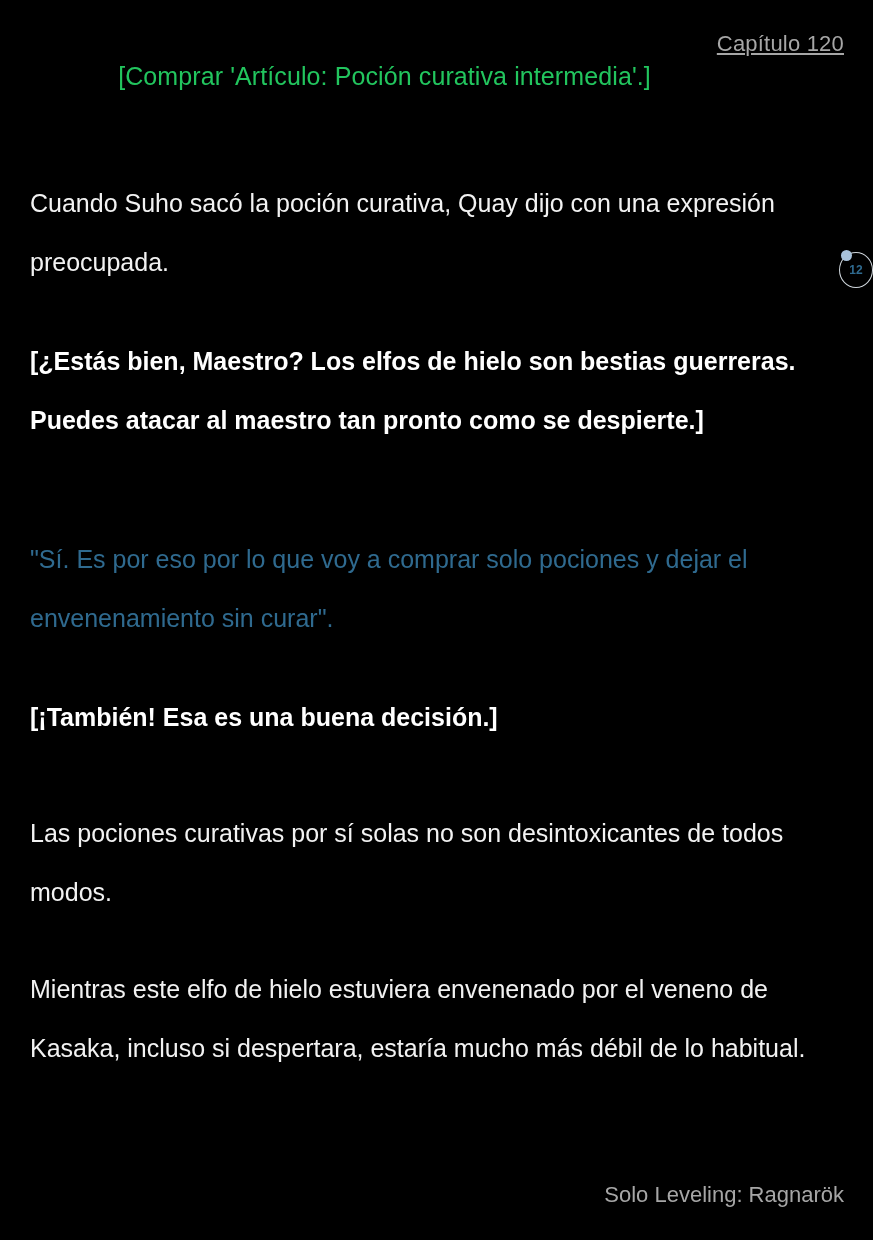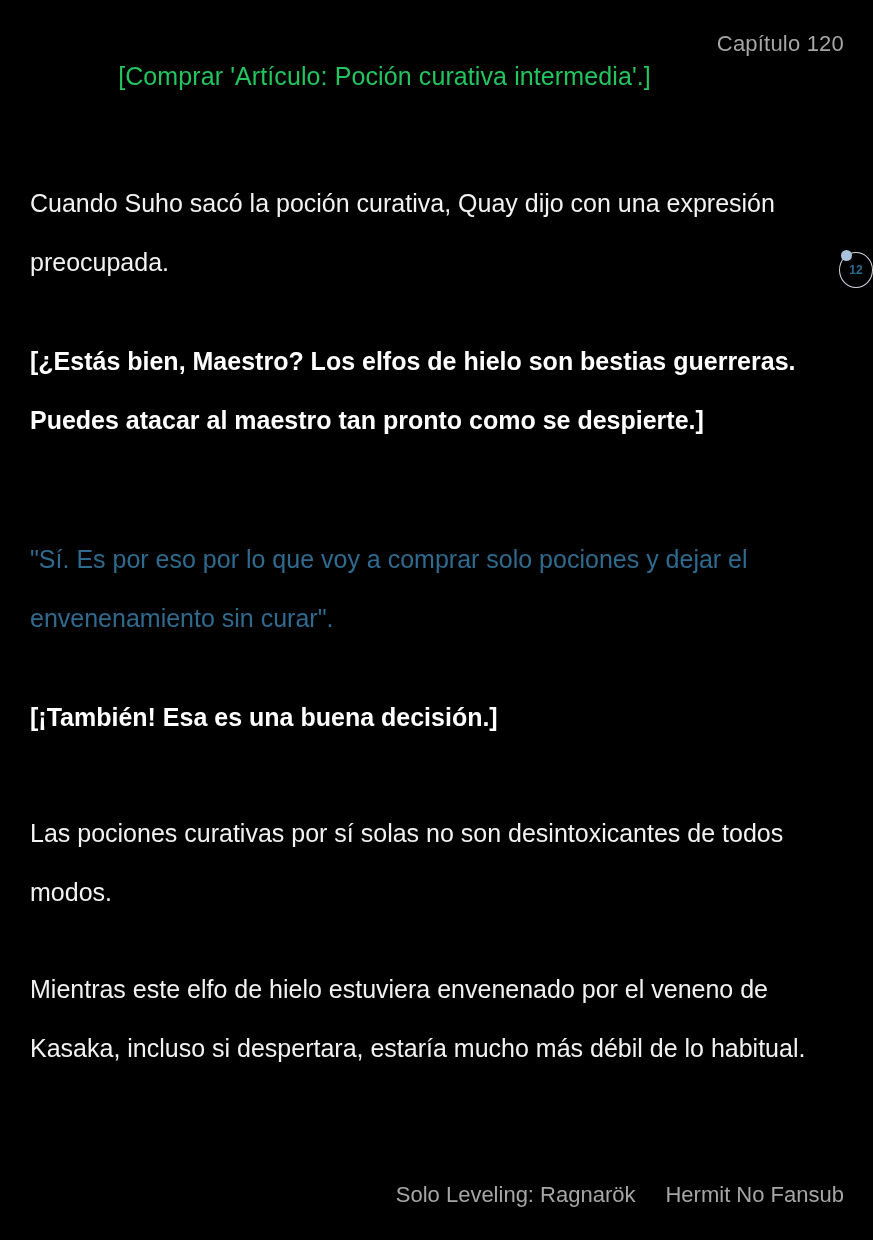--- a/index.html
+++ b/index.html
@@ -15,20 +15,21 @@
       font-family: "Liberation Sans", "DejaVu Sans", sans-serif;
       color: #ffffff;
     }
     .chapter-label {
       position: absolute;
       top: 31px;
       right: 29px;
       font-size: 22px;
       color: #a6a6a6;
       letter-spacing: 0.2px;
+      text-decoration: underline;
     }
     .system-line {
       position: absolute;
       top: 62px;
       left: 0;
       width: 769px;
       text-align: center;
       font-size: 25px;
       color: #22c55e;
       letter-spacing: 0.1px;
@@ -108,14 +109,13 @@
 
 <p class="para normal p6">Mientras este elfo de hielo estuviera envenenado por el veneno de Kasaka, incluso si despertara, estaría mucho más débil de lo habitual.</p>
 
 <div class="comment-badge">
   <span>12</span>
 </div>
 <div class="comment-dot"></div>
 
 <div class="footer">
   <span>Solo Leveling: Ragnarök</span>
-  <span>Hermit No Fansub</span>
 </div>
 
 </body></html>

